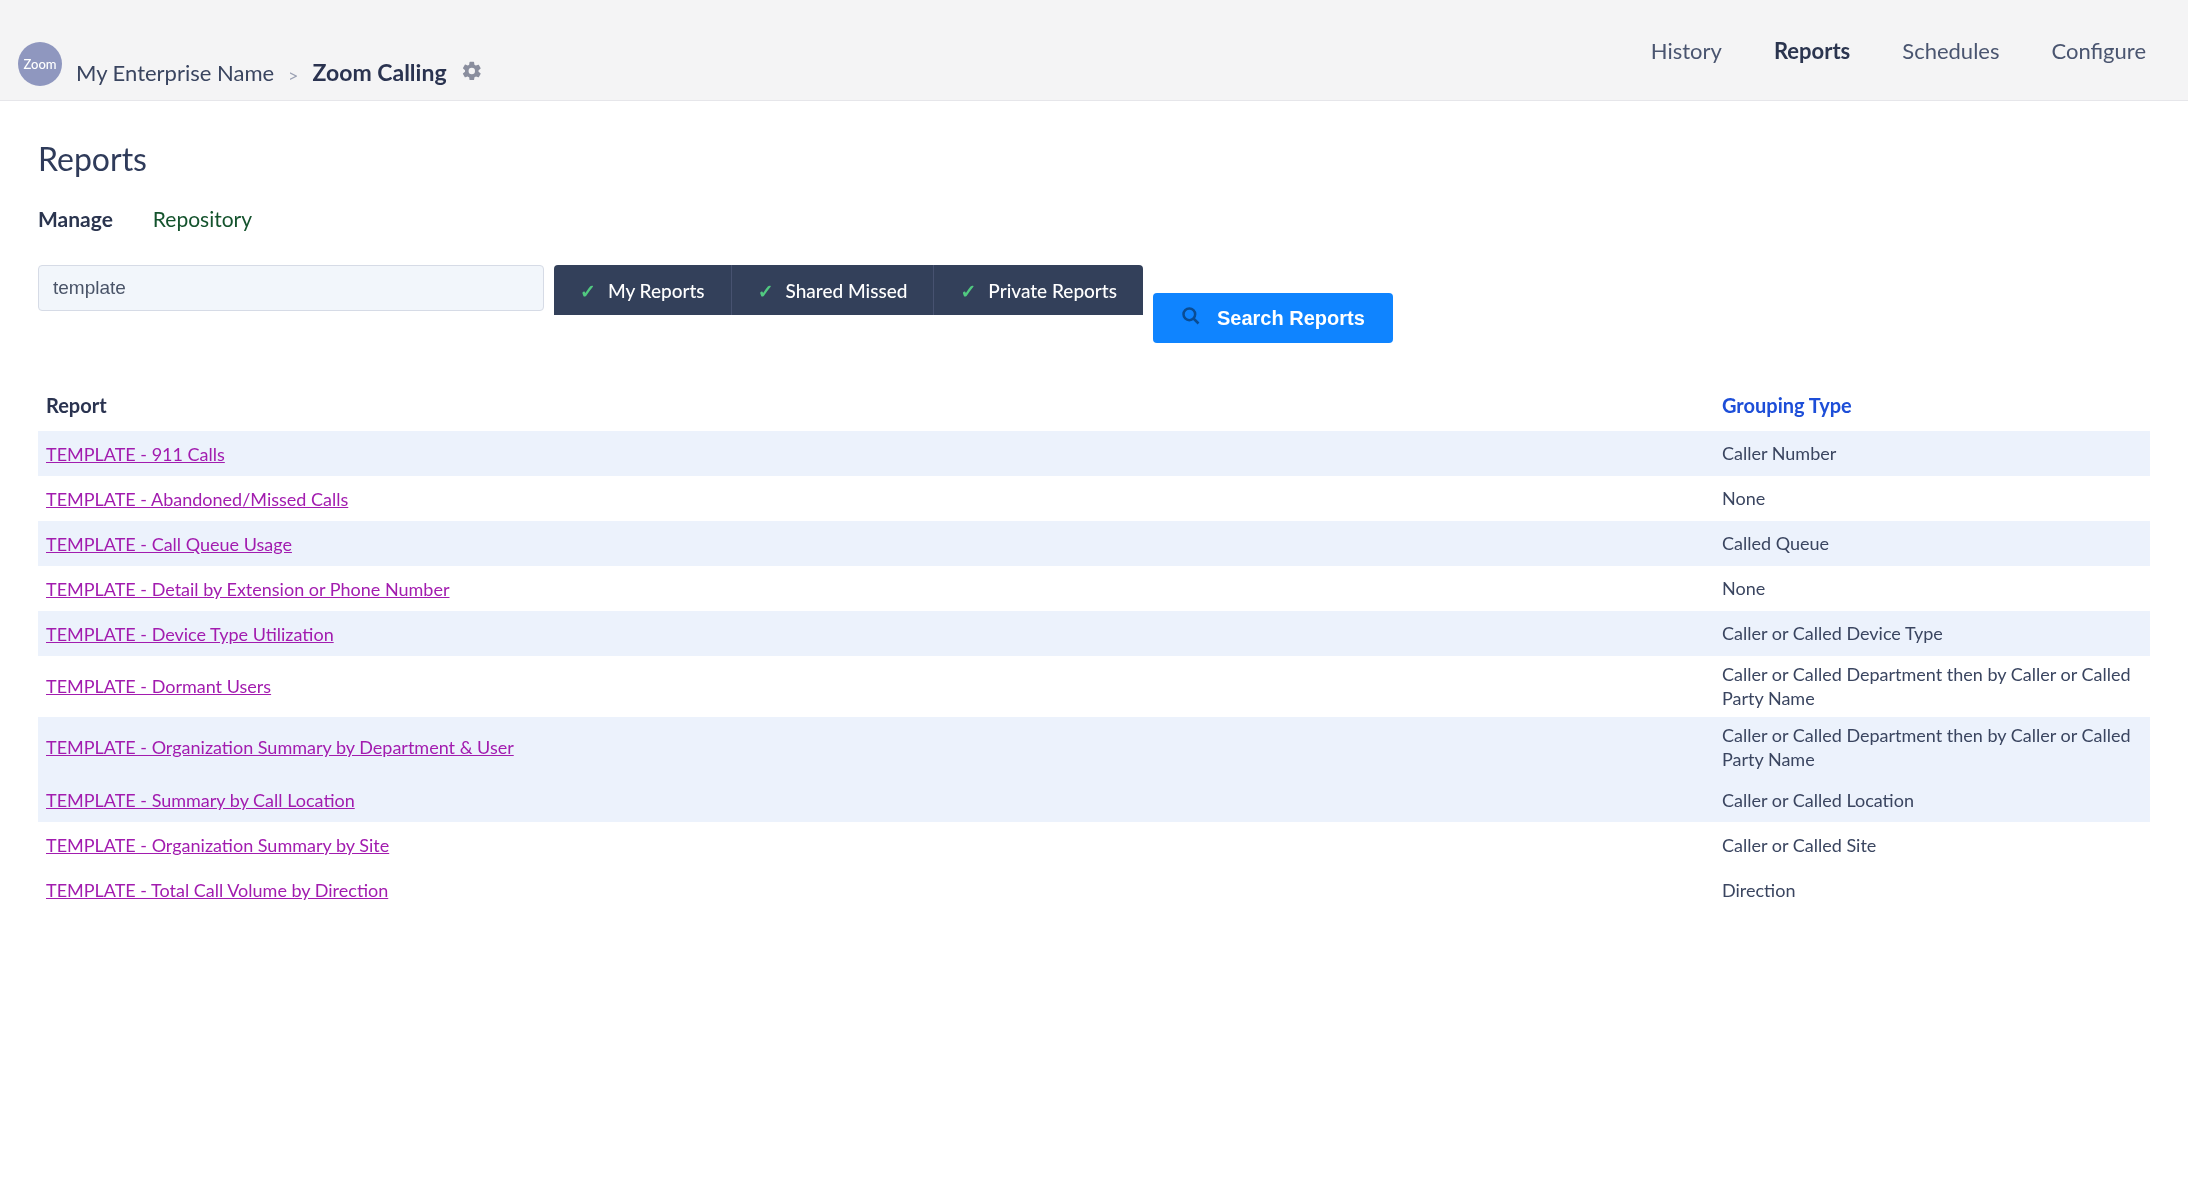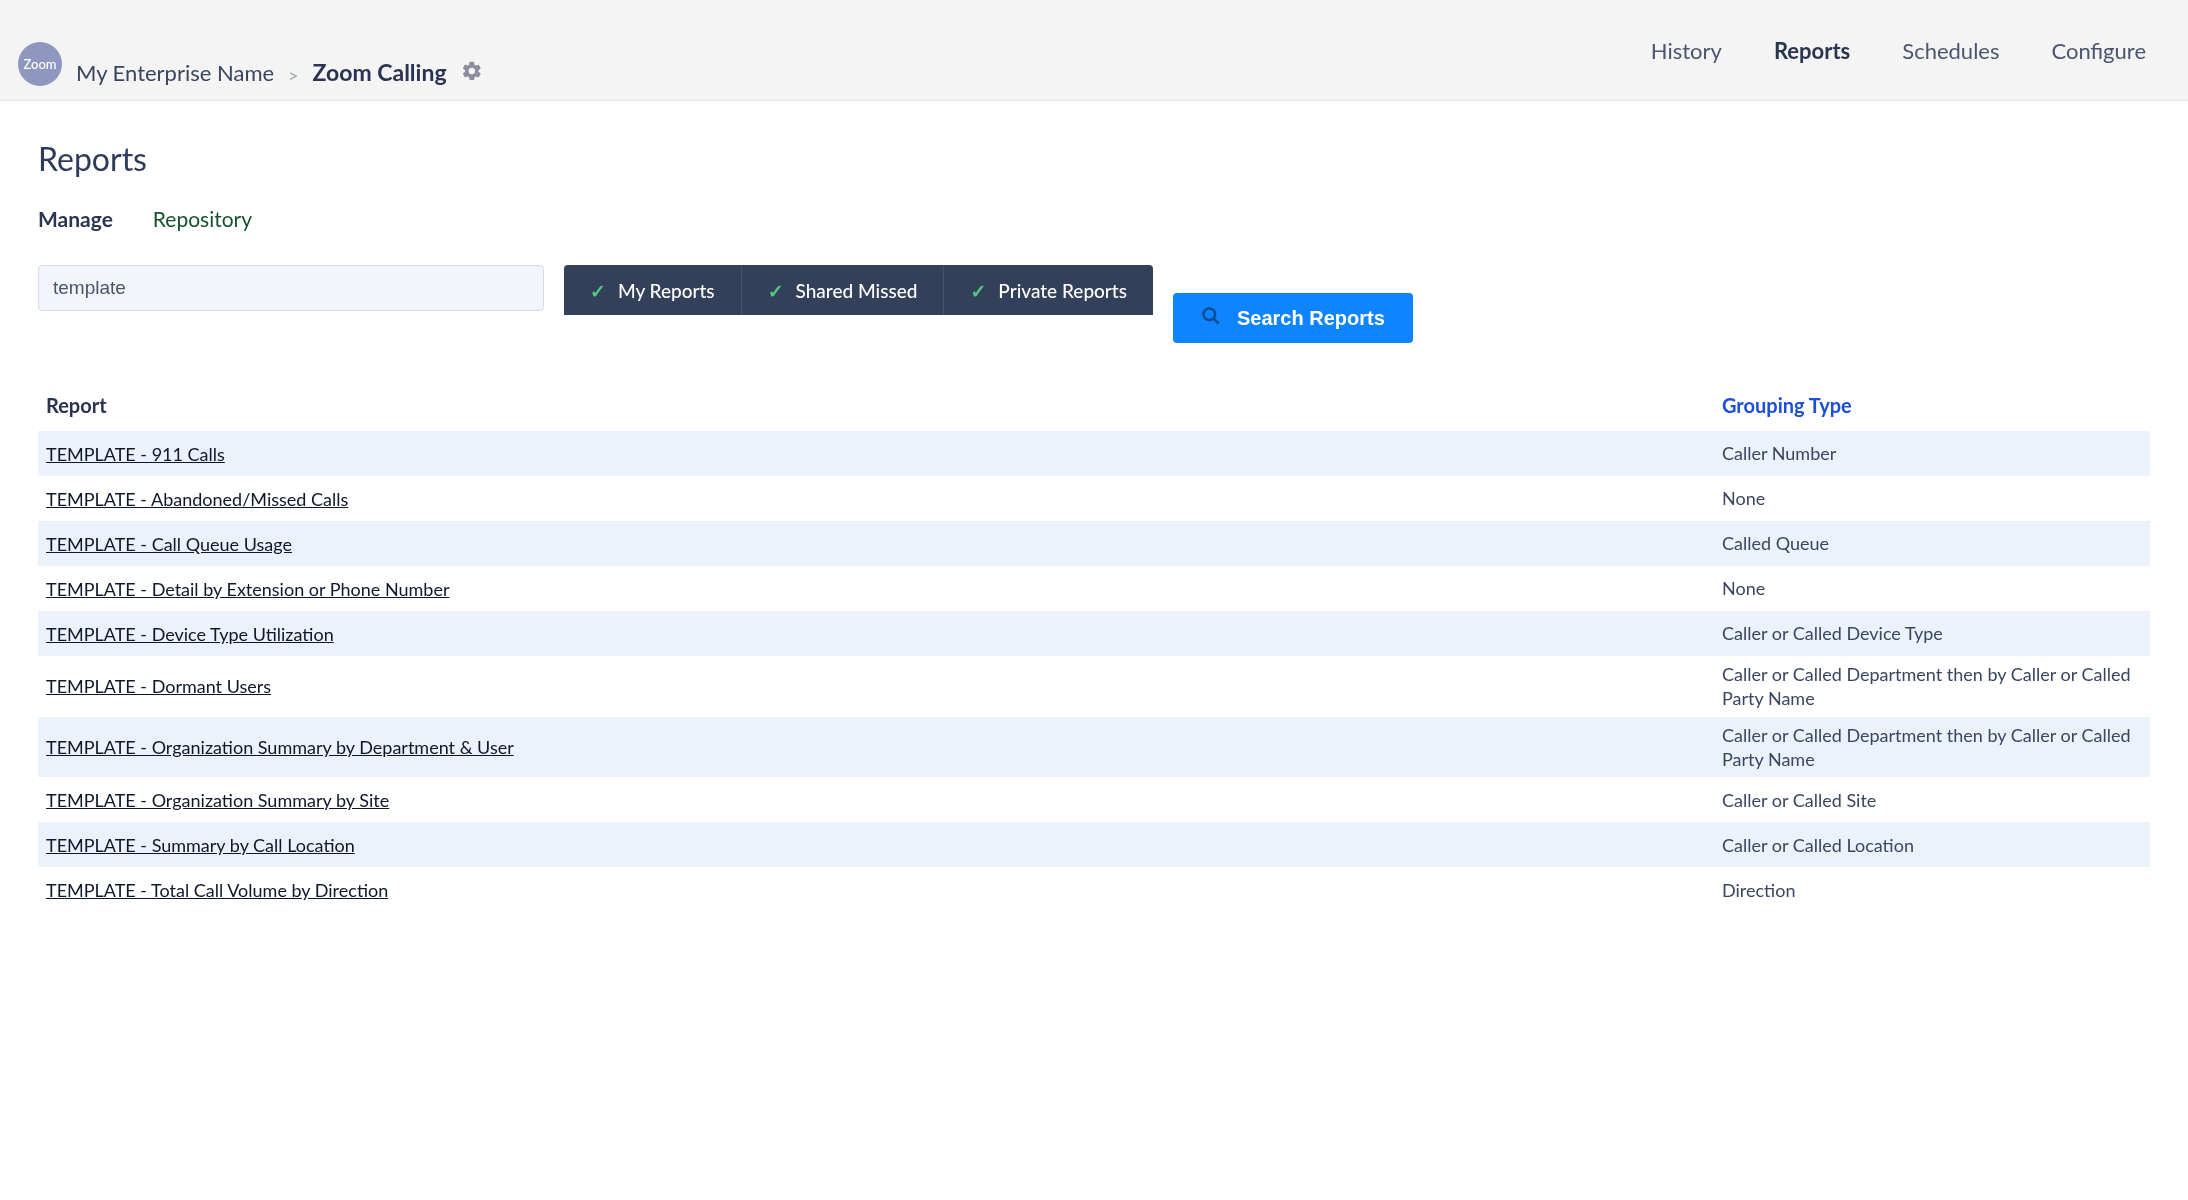--- a/index.html
+++ b/index.html
@@ -53,21 +53,21 @@
     display: flex;
     gap: 40px;
     margin-bottom: 34px;
   }
   .subtab { color: #14532d; font-size: 21px; cursor: pointer; }
   .subtab.active { font-weight: 700; color: #2b354f; }
 
   .filter-row {
     display: flex;
     align-items: stretch;
-    gap: 20px;
+    gap: 10px;
     margin-bottom: 50px;
   }
   .search-input {
     flex: 0 0 506px;
     height: 46px;
     padding: 0 14px;
     border: 1px solid #d6dbe6;
     border-radius: 4px;
     background: #f2f6fb;
     font-size: 19px;
@@ -118,21 +118,21 @@
   .th-grouping { flex: 0 0 420px; font-weight: 700; color:#1d4ed8; font-size: 20px; }
   .row {
     display: flex;
     align-items: center;
     padding: 0 8px;
     min-height: 45px;
     font-size: 18px;
   }
   .row.alt { background: #ecf2fc; }
   .td-report { flex: 1; }
-  .td-report a { color: #0f172a; text-decoration: underline; }
+  .td-report a { color: #a21caf; text-decoration: underline; }
   .td-grouping { flex: 0 0 420px; color: #3a4560; padding: 6px 0; line-height:1.35; }
 </style>
 </head>
 <body>
 
 <div class="header">
   <div class="breadcrumb">
     <div class="zoom-badge">Zoom</div>
     <span class="crumb">My Enterprise Name</span>
     <span class="crumb-sep">&gt;</span>
@@ -213,26 +213,26 @@
         <div class="td-grouping">Caller or Called Device Type</div>
       </div>
       <div class="row">
         <div class="td-report"><a href="#">TEMPLATE - Dormant Users</a></div>
         <div class="td-grouping">Caller or Called Department then by Caller or Called Party Name</div>
       </div>
       <div class="row alt">
         <div class="td-report"><a href="#">TEMPLATE - Organization Summary by Department &amp; User</a></div>
         <div class="td-grouping">Caller or Called Department then by Caller or Called Party Name</div>
       </div>
+      <div class="row alt">
+        <div class="td-report"><a href="#">TEMPLATE - Summary by Call Location</a></div>
+        <div class="td-grouping">Caller or Called Location</div>
+      </div>
       <div class="row">
         <div class="td-report"><a href="#">TEMPLATE - Organization Summary by Site</a></div>
         <div class="td-grouping">Caller or Called Site</div>
       </div>
-      <div class="row alt">
-        <div class="td-report"><a href="#">TEMPLATE - Summary by Call Location</a></div>
-        <div class="td-grouping">Caller or Called Location</div>
-      </div>
       <div class="row">
         <div class="td-report"><a href="#">TEMPLATE - Total Call Volume by Direction</a></div>
         <div class="td-grouping">Direction</div>
       </div>
     </div>
 </div>
 
 </body></html>

